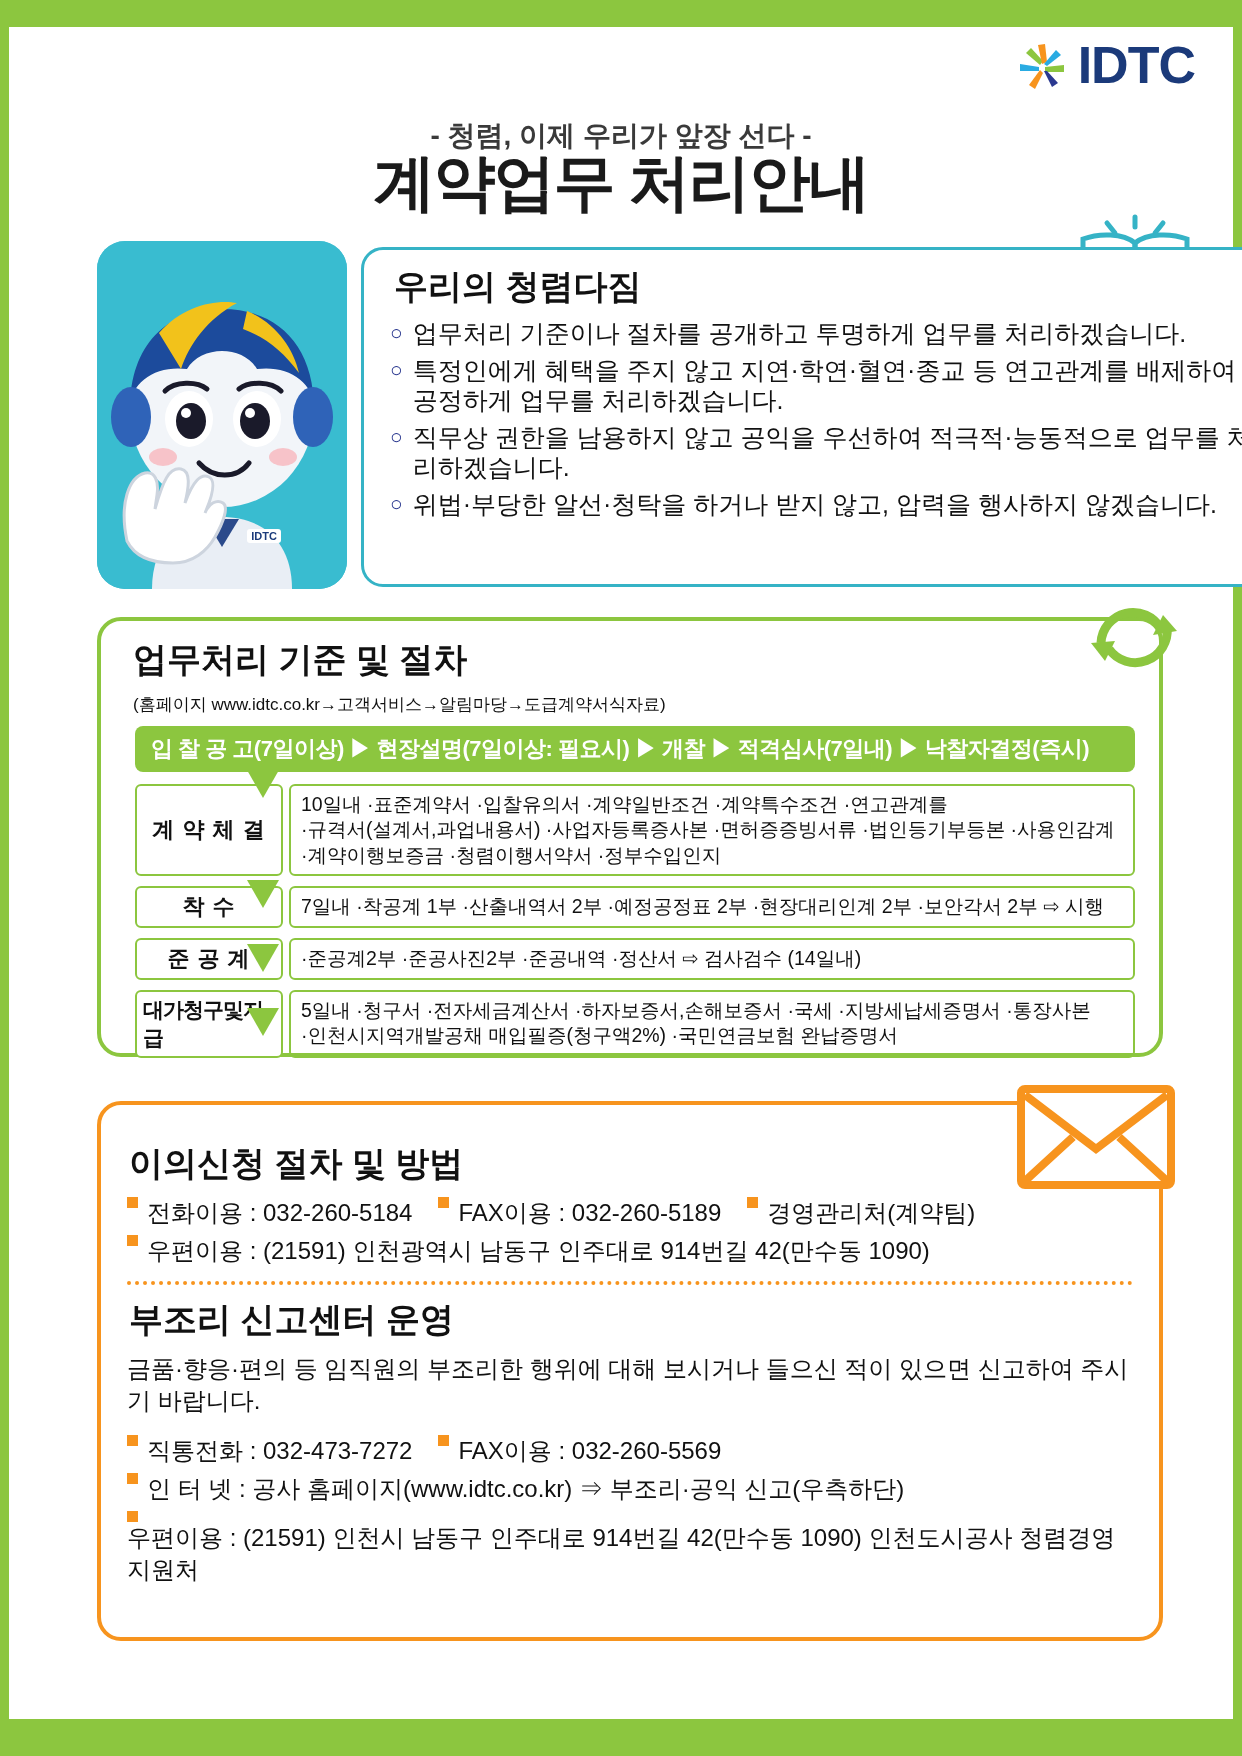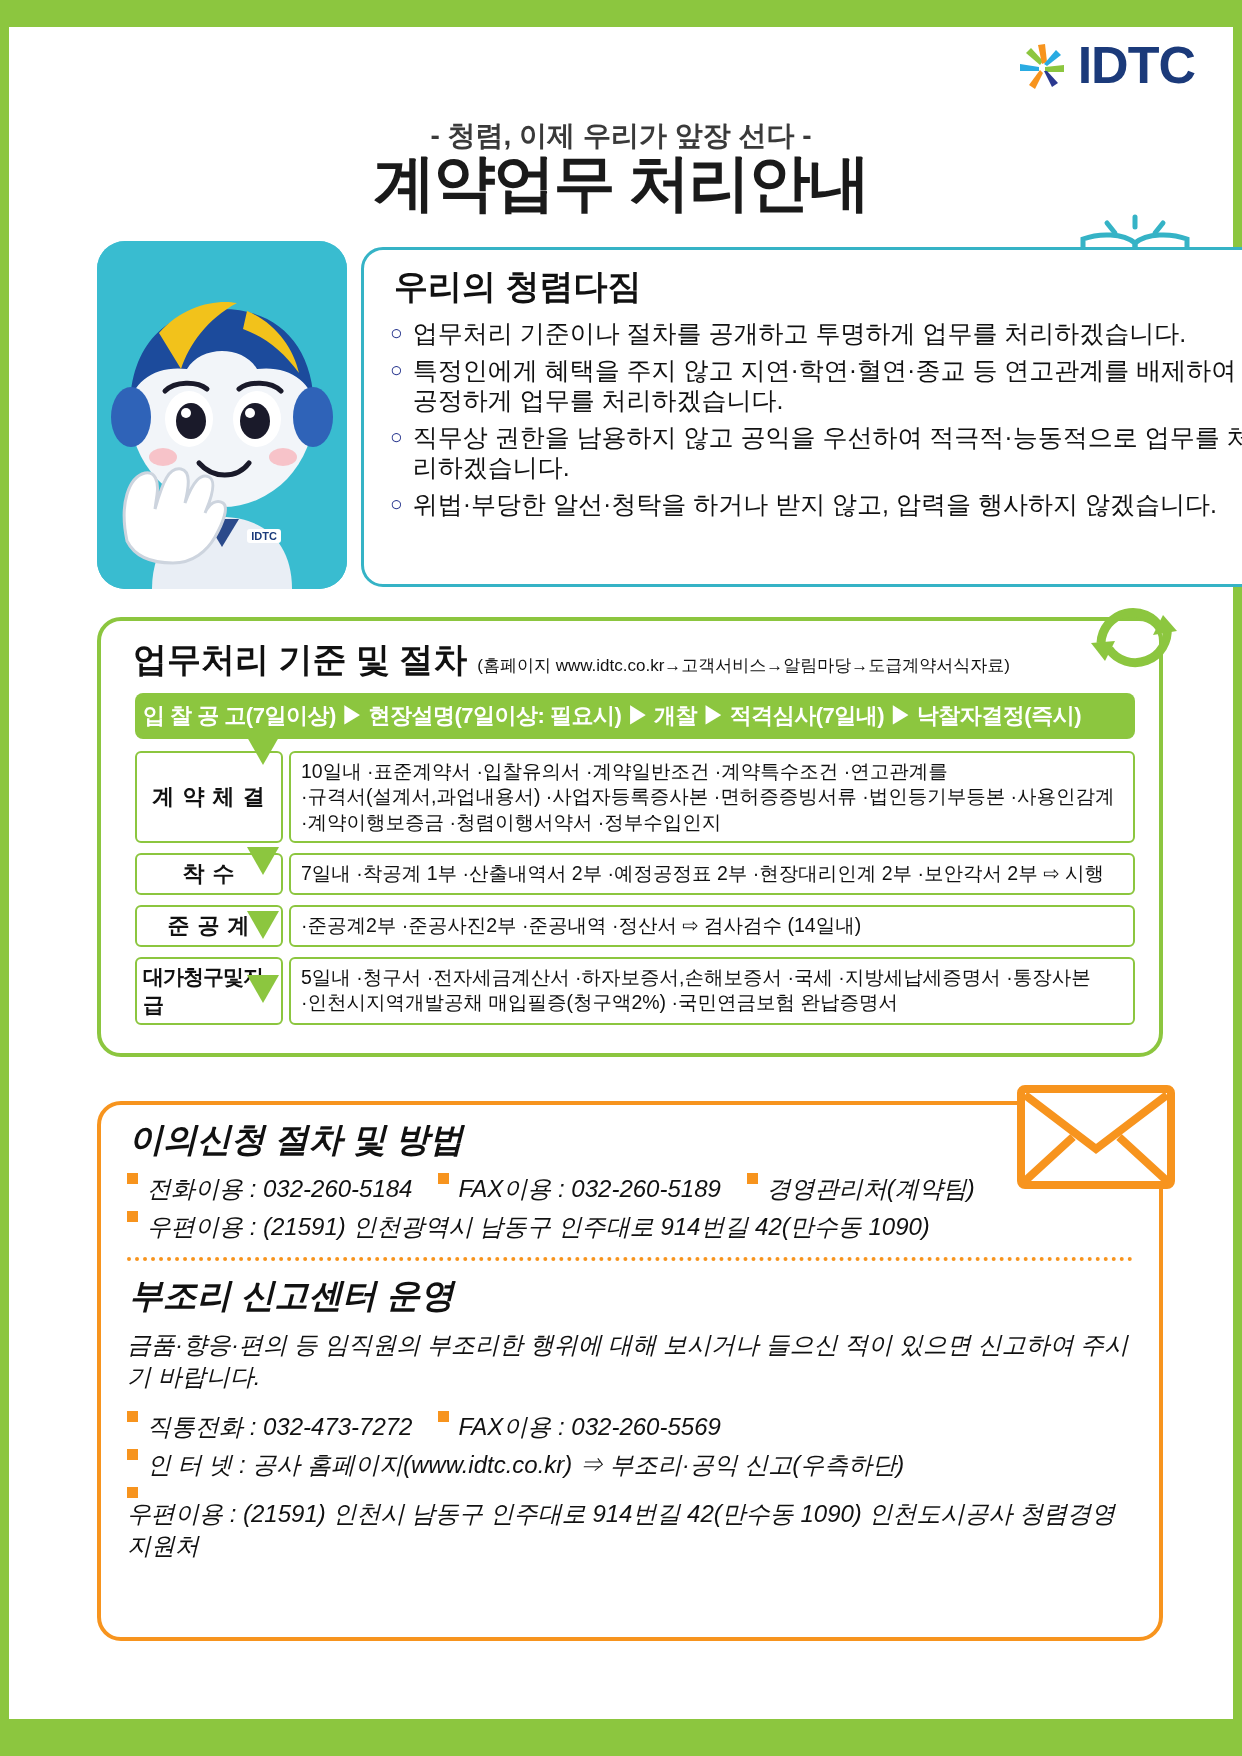--- a/index.html
+++ b/index.html
@@ -42,47 +42,47 @@
   .pledge-circle { color:#2b3990; font-size:21px; line-height:30px; }
   .pledge-text { font-size:25px; line-height:1.2; color:#111; }
 
   .book-icon { position:absolute; right:16px; top:196px; width:160px; height:110px; }
 
   
   .process-box {
     position:absolute; left:88px; top:608px; width:1066px; height:440px;
     border:4px solid #8cc63f; border-radius:24px; background:#fff; padding:12px 18px;
   }
-  .process-head { display:flex; align-items:baseline; gap:10px; padding:4px 4px 10px 14px; }
+  .process-head { display:flex; align-items:baseline; gap:10px; padding:4px 4px 10px 14px;flex-direction:column; }
   .process-head .t { font-size:34px; font-weight:bold; color:#111; }
   .process-head .s { font-size:17px; color:#111; }
   .cycle-icon { position:absolute; right:-34px; top:-42px; width:118px; height:108px; }
 
   .bid-bar {
     margin:0 6px 12px 16px; background:#8cc63f; color:#fff; border-radius:8px;
-    font-size:22px; font-weight:bold; padding:8px 8px; letter-spacing:-0.5px;
+    font-size:22px; font-weight:bold; padding:8px 16px; letter-spacing:-0.5px;
   }
   .row { display:flex; margin:0 6px 10px 16px; align-items:stretch; }
   .row-label {
     width:148px; min-width:148px; border:2px solid #8cc63f; border-radius:6px;
     display:flex; align-items:center; justify-content:center;
     font-size:22px; font-weight:bold; color:#111; padding:4px 6px; letter-spacing:1px;
     background:#fff;
   }
   .row-label.tight { letter-spacing:-1px; font-size:21px; }
   .row-body {
     flex:1; border:2px solid #8cc63f; border-radius:6px; margin-left:6px;
     padding:6px 10px; font-size:19.5px; line-height:1.3; color:#111;
   }
   .varrow { position:absolute; left:126px; width:36px; height:34px; }
 
   
   .appeal-box {
     position:absolute; left:88px; top:1092px; width:1066px; height:540px;
-    border:4px solid #f7941e; border-radius:24px; background:#fff; padding:8px 26px;font-style:italic;
+    border:4px solid #f7941e; border-radius:24px; background:#fff; padding:32px 26px;
   }
   .mail-icon { position:absolute; right:-22px; top:-28px; width:170px; height:118px; }
   .sec-title { font-size:34px; font-weight:bold; color:#111; margin:4px 0 10px 2px; }
   .bullet-line { display:flex; flex-wrap:wrap; align-items:flex-start; font-size:24px; color:#111; margin-bottom:6px; }
   .sq { display:inline-block; width:11px; height:11px; background:#f7941e; margin-right:9px; }
   .gap { display:inline-block; width:26px; }
   .dotted {
     border-top:4px dotted #f7941e; margin:14px 0 12px 0;
   }
   .body-text { font-size:24px; line-height:1.35; color:#111; margin-bottom:17px; }

